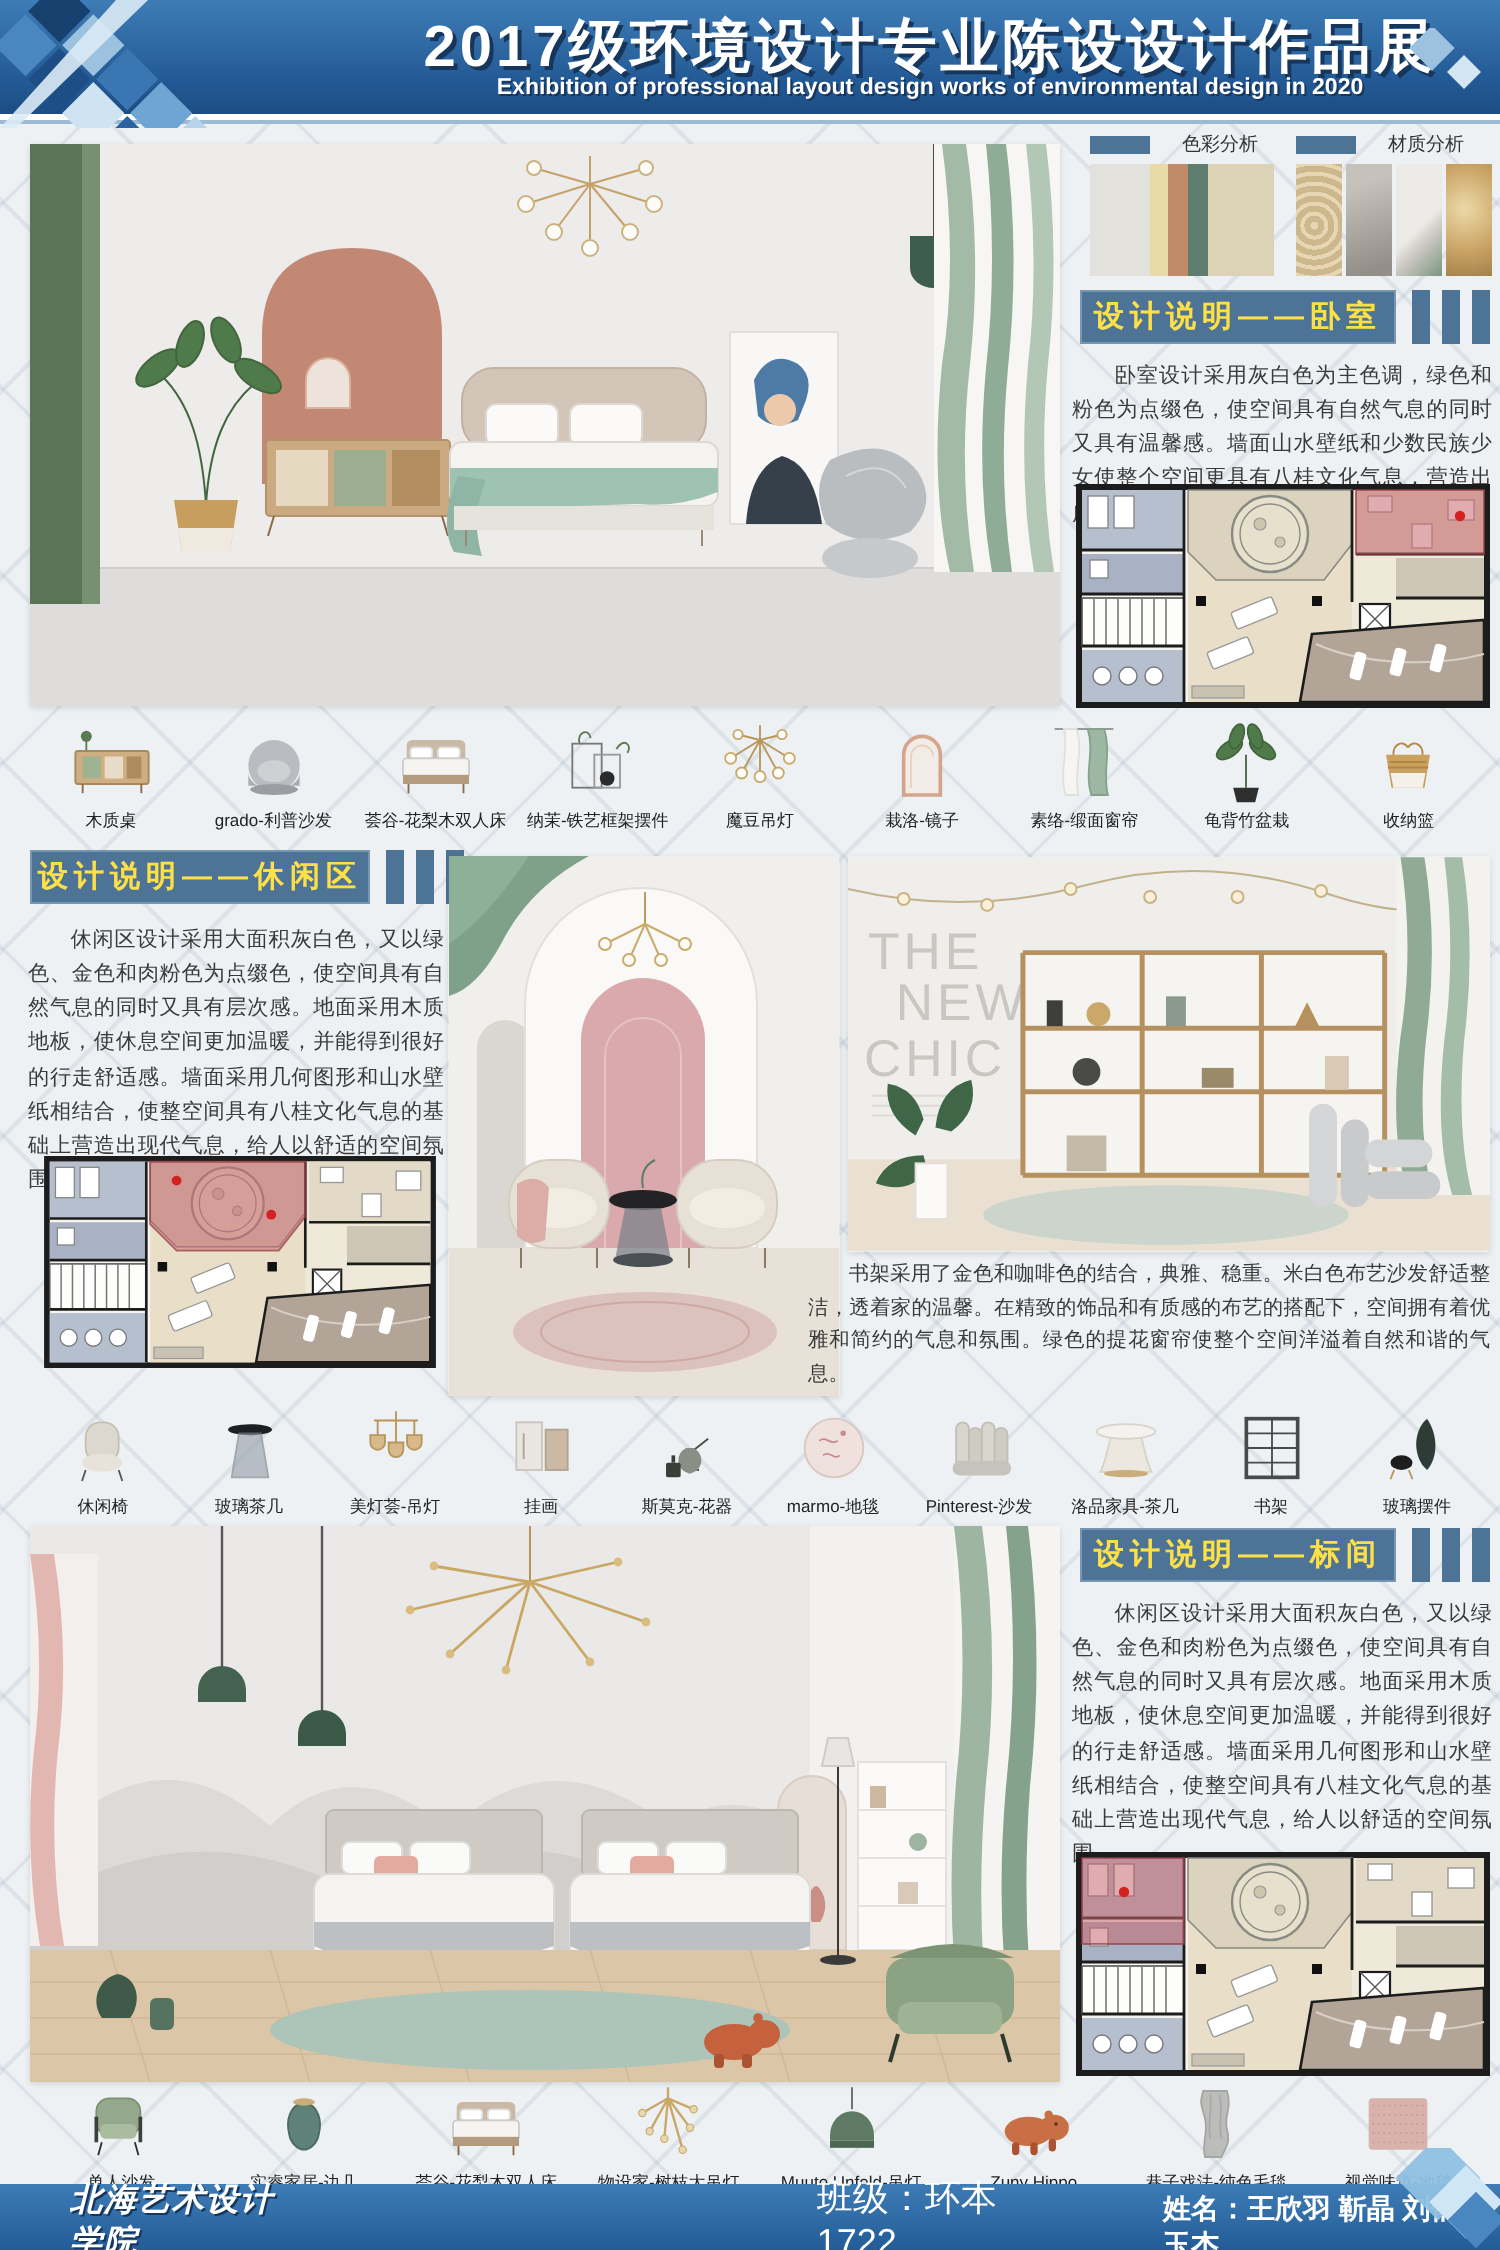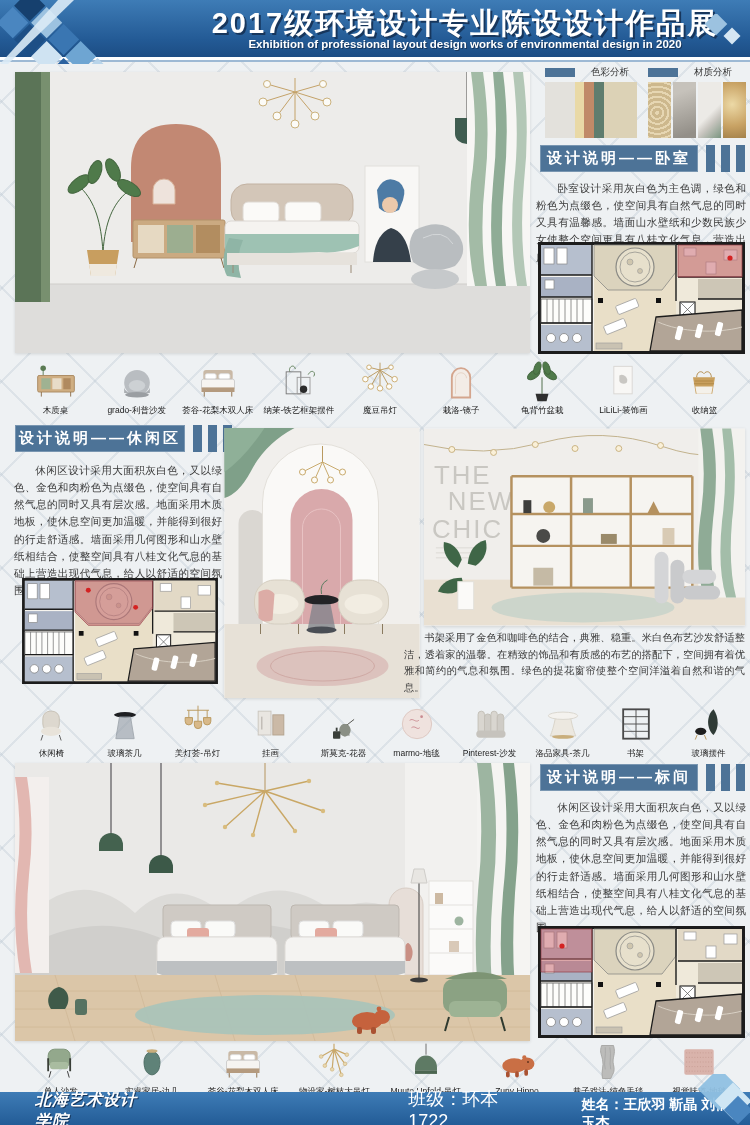--- a/index.html
+++ b/index.html
@@ -18,21 +18,21 @@
   .topbar .subtitle{position:absolute;left:185px;top:38px;width:560px;text-align:center;color:#fff;
     font-size:11.5px;font-weight:bold;text-shadow:1px 1px 0 #17365c;}
   .botbar{position:absolute;left:0;top:1092px;width:750px;height:40px;
     background:linear-gradient(#3e7cb6,#1d5590);display:flex;align-items:flex-end;color:#fff;}
   .botbar .school{margin-left:35px;font-size:16px;font-weight:bold;font-style:italic;letter-spacing:1px;
     text-shadow:1px 1px 0 #17365c;}
   .botbar .classinfo{margin-left:255px;font-size:18px;}
   .botbar .names{margin-left:60px;font-size:14px;font-weight:bold;}
   .deco{position:absolute;pointer-events:none;}
   
-  .sec-head{position:absolute;height:27px;background:#4d7397;color:#ffffff;display:flex;align-items:center;
+  .sec-head{position:absolute;height:27px;background:#4d7397;color:#fde047;display:flex;align-items:center;
     justify-content:center;font-size:15px;font-weight:bold;letter-spacing:3px;
     box-shadow:inset 0 0 0 1px rgba(255,255,255,.25);}
   .sec-bars{position:absolute;display:flex;gap:6px;}
   .sec-bars i{width:9px;height:27px;background:#4d7397;}
   .para{position:absolute;font-size:10.6px;line-height:1.62;color:#3a3a3a;text-align:justify;
     text-indent:2em;}
   
   .ana-label{position:absolute;display:flex;align-items:center;gap:16px;font-size:9.5px;color:#333;}
   .ana-label i{width:30px;height:9px;background:#4d7397;display:inline-block;}
   .swatches{position:absolute;display:flex;height:56px;}
@@ -439,32 +439,32 @@
         <div class="furn-icon">
           <svg viewBox="0 0 48 48">
             <use href="#sym-archmirror"></use>
           </svg>
         </div>
         <div class="furn-label">栽洛-镜子</div>
       </div>
     <div class="furn-item">
         <div class="furn-icon">
           <svg viewBox="0 0 48 48">
+            <use href="#sym-curtain"></use>
+          </svg>
+        </div>
+        <div class="furn-label">素络-缎面窗帘</div>
+      </div>
+    <div class="furn-item">
+        <div class="furn-icon">
+          <svg viewBox="0 0 48 48">
             <use href="#sym-plant"></use>
           </svg>
         </div>
         <div class="furn-label">龟背竹盆栽</div>
-      </div>
-    <div class="furn-item">
-        <div class="furn-icon">
-          <svg viewBox="0 0 48 48">
-            <use href="#sym-artprint"></use>
-          </svg>
-        </div>
-        <div class="furn-label">LiLiLi-装饰画</div>
       </div>
     <div class="furn-item">
         <div class="furn-icon">
           <svg viewBox="0 0 48 48">
             <use href="#sym-basket"></use>
           </svg>
         </div>
         <div class="furn-label">收纳篮</div>
       </div>
   </div>

